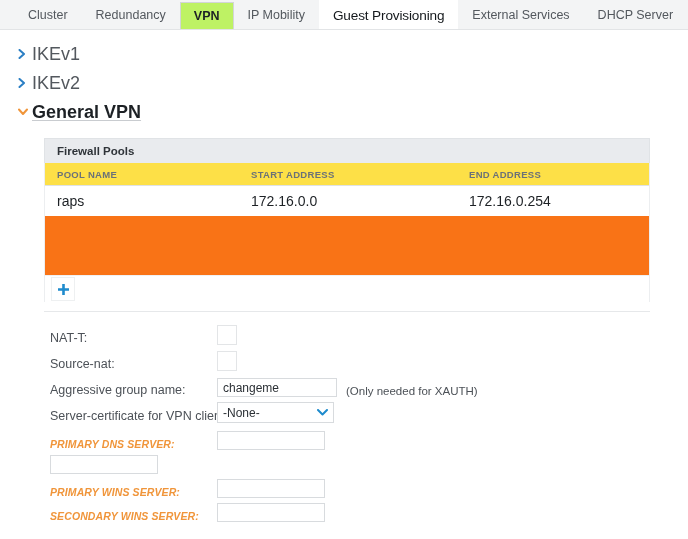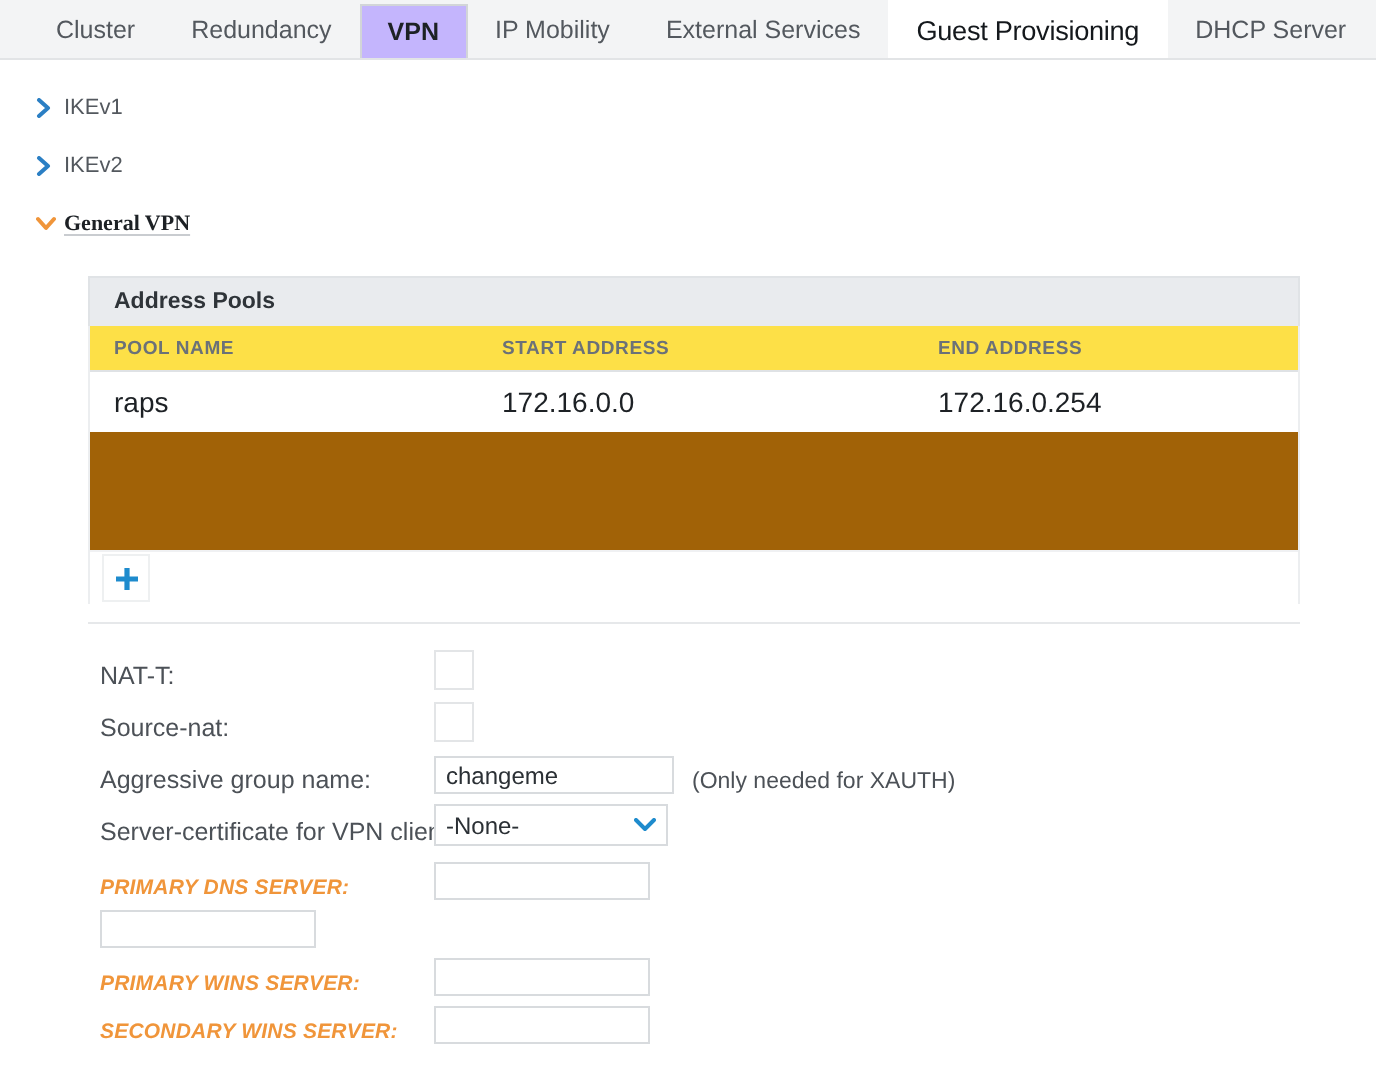--- a/index.html
+++ b/index.html
@@ -34,21 +34,21 @@
     padding: 0 13px;
     font-size: 12.5px;
     color: #53585e;
     white-space: nowrap;
     box-sizing: border-box;
     border: 1px solid transparent;
     border-bottom: none;
     cursor: default;
   }
   .tab.active {
-    background: #c4b5fd;
+    background: #bef264;
     border-color: #d2d5d8;
     color: #1d2125;
     font-weight: bold;
     font-size: 12.5px;
     margin-top: 2px;
   }
   .tab.hovered {
     background: #ffffff;
     color: #14181c;
     font-size: 13.6px;
@@ -65,31 +65,30 @@
   }
   .acc .chev {
     width: 14px;
     flex: 0 0 14px;
     display: flex;
     align-items: center;
     justify-content: flex-start;
   }
   .acc .chev svg { display: block; }
   .acc-label {
-    font-size: 11px;
+    font-size: 18px;
     color: #53585e;
     white-space: nowrap;
   }
   .acc.open .acc-label {
     color: #1d2125;
     font-weight: bold;
     text-decoration: underline;
     text-decoration-color: #c9ccd0;
     text-underline-offset: 2px;
-    font-family: Liberation Serif, serif;
   }
   #acc-ikev1 { margin-top: 15px; }
   #acc-ikev2 { margin-top: 11px; }
   #acc-general { margin-top: 11px; }
 
   
   .panel {
     margin: 17px 0 0 44px;
     width: 606px;
   }
@@ -132,21 +131,21 @@
   }
   .grid-row .cell {
     font-size: 14px;
     color: #1d2125;
   }
   .cell.c1 { width: 206px; padding-left: 12px; box-sizing: border-box; }
   .cell.c2 { width: 218px; box-sizing: border-box; }
   .cell.c3 { width: 180px; box-sizing: border-box; }
   .grid-body {
     height: 89px;
-    background: #a16207;
+    background: #f97316;
   }
   .grid-foot {
     height: 26px;
     border-top: 1px solid #f0f1f3;
     display: flex;
     align-items: center;
   }
   .add-btn {
     width: 24px;
     height: 24px;
@@ -249,25 +248,25 @@
     </div>
   <div class="tab">
       <span>Redundancy</span>
     </div>
   <div class="tab active">
       <span>VPN</span>
     </div>
   <div class="tab">
       <span>IP Mobility</span>
     </div>
-  <div class="tab">
-      <span>External Services</span>
-    </div>
   <div class="tab hovered">
       <span>Guest Provisioning</span>
+    </div>
+  <div class="tab">
+      <span>External Services</span>
     </div>
   <div class="tab">
       <span>DHCP Server</span>
     </div>
 
 </div>
 
 <div class="acc" id="acc-ikev1">
   <span class="chev">
     <svg width="8" height="10" viewBox="0 0 8 10">
@@ -289,21 +288,21 @@
 <div class="acc open" id="acc-general">
   <span class="chev">
     <svg width="10" height="8" viewBox="0 0 10 8">
         <path d="M1 1.5 L5 6 L9 1.5" stroke="#f0953a" stroke-width="2" fill="none" stroke-linecap="round" stroke-linejoin="round"></path>
       </svg>
   </span>
   <span class="acc-label">General VPN</span>
 </div>
 
 <div class="panel">
-  <div class="panel-title">Address Pools</div>
+  <div class="panel-title">Firewall Pools</div>
   <div class="grid">
     <div class="grid-head">
       <div class="cell c1">POOL NAME</div>
       <div class="cell c2">START ADDRESS</div>
       <div class="cell c3">END ADDRESS</div>
     </div>
     <div class="grid-body">
       <div class="grid-row">
         <div class="cell c1">raps</div>
         <div class="cell c2">172.16.0.0</div>

